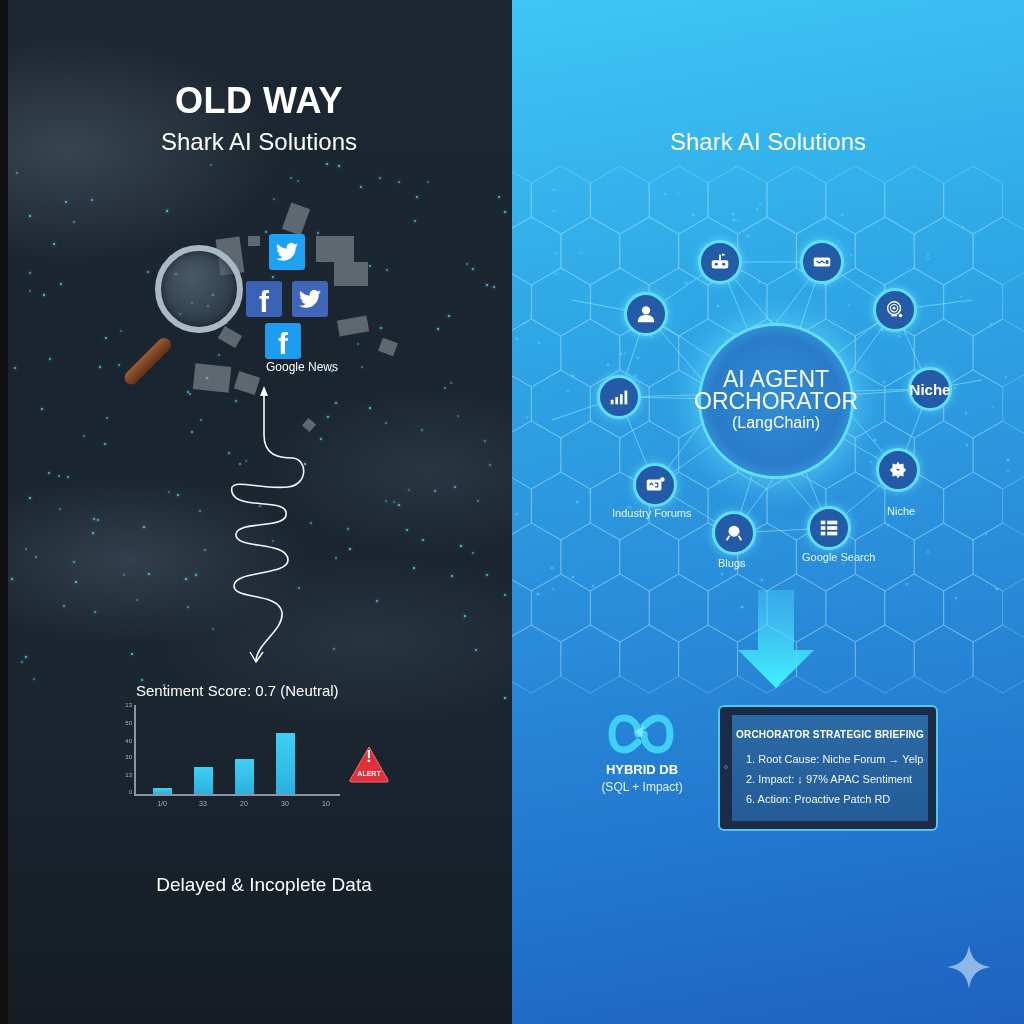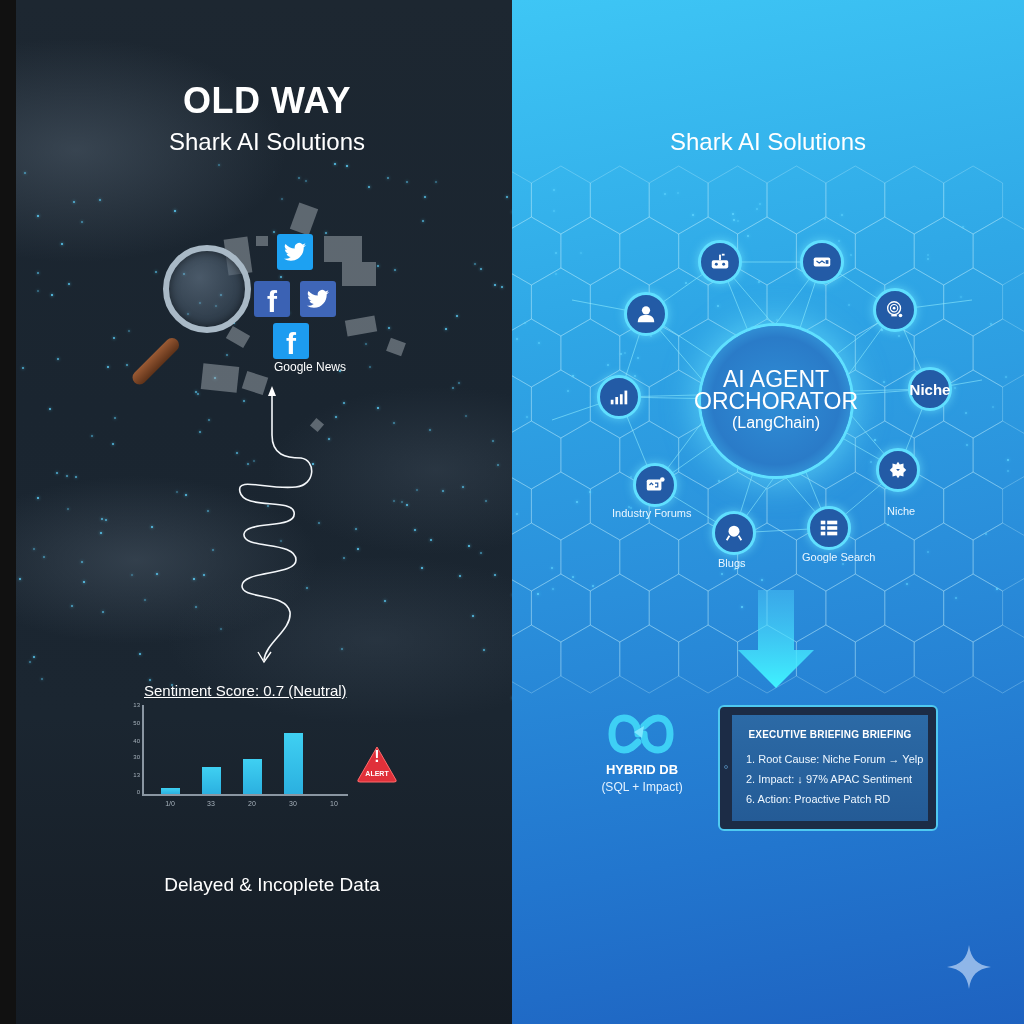--- a/index.html
+++ b/index.html
@@ -1,21 +1,21 @@
 <!DOCTYPE html>
 <html><head>
 <meta charset="utf-8">
 <style>
   * { box-sizing: border-box; margin: 0; padding: 0; }
   html, body { width: 1024px; height: 1024px; overflow: hidden; font-family: "Liberation Sans", sans-serif; }
   body { position: relative; background: #111; }
 
   .panel { position: absolute; top: 0; height: 1024px; width: 512px; overflow: hidden; color: #fff; }
   .panel-left {
-    left: 16px;
+    left: 8px;
     background:
       radial-gradient(ellipse 300px 160px at 60px 150px, rgba(90,105,120,0.45), transparent 70%),
       radial-gradient(ellipse 260px 120px at 120px 560px, rgba(80,95,110,0.45), transparent 70%),
       radial-gradient(ellipse 240px 120px at 420px 470px, rgba(70,85,100,0.35), transparent 70%),
       radial-gradient(ellipse 300px 120px at 360px 640px, rgba(70,85,100,0.3), transparent 70%),
       linear-gradient(180deg, #1d2731 0%, #1a2530 40%, #1b2631 70%, #151c24 100%);
   }
   .panel-right {
     left: 512px;
     background: linear-gradient(170deg, #3ec6f5 0%, #2fa7e6 30%, #2a8fdb 55%, #2276ce 80%, #1e62c0 100%);
@@ -41,21 +41,21 @@
   .shard { position: absolute; background: rgba(150,158,166,0.55); }
 
   .social-icon { position: absolute; width: 36px; height: 36px; border-radius: 3px; display: flex; align-items: center; justify-content: center; color: #fff; font-weight: 700; }
   .social-fb { font-size: 30px; font-family: "Liberation Sans", sans-serif; line-height: 36px; padding-top: 6px; }
   .social-tw svg { width: 24px; height: 24px; }
   .gnews-label { position: absolute; left: 258px; top: 360px; font-size: 12px; color: #fff; }
 
   .squiggle { position: absolute; left: 200px; top: 380px; }
 
   
-  .chart-title { position: absolute; left: 128px; top: 682px; font-size: 15px; color: #fff; text-decoration: underline; }
+  .chart-title { position: absolute; left: 128px; top: 682px; font-size: 15px; color: #fff; }
   .chart { position: absolute; left: 112px; top: 700px; width: 222px; height: 110px; }
   .chart-yaxis { position: absolute; left: 14px; top: 5px; width: 2px; height: 90px; background: #8a96a2; }
   .chart-xaxis { position: absolute; left: 14px; top: 94px; width: 206px; height: 2px; background: #8a96a2; }
   .ytick { position: absolute; left: 0; width: 12px; font-size: 6px; color: #a7b2bc; text-align: right; }
   .xtick { position: absolute; top: 100px; font-size: 7px; color: #a7b2bc; width: 24px; text-align: center; }
   .bar { position: absolute; bottom: 16px; width: 19px; background: linear-gradient(180deg, #3fd0f2, #2bb0e0); }
 
   .alert { position: absolute; left: 340px; top: 744px; width: 42px; height: 40px; }
   .alert-text { position: absolute; left: 0; top: 26px; width: 42px; text-align: center; font-size: 7px; font-weight: 700; color: #fff; }
   .alert-mark { position: absolute; left: 0; top: 4px; width: 42px; text-align: center; font-size: 16px; font-weight: 700; color: #fff; }
@@ -631,21 +631,21 @@
   <svg class="hybrid-icon" viewBox="0 0 66 44">
     <path d="M30 22 C30 10 22 6 16 6 C8 6 4 13 4 22 C4 31 8 38 16 38 C22 38 26 34 30 30" fill="none" stroke="#3ed0f5" stroke-width="7" stroke-linecap="round"></path>
     <path d="M36 22 C36 34 44 38 50 38 C58 38 62 31 62 22 C62 13 58 6 50 6 C44 6 40 10 36 14" fill="none" stroke="#3ed0f5" stroke-width="7" stroke-linecap="round"></path>
     <polygon points="26,20 36,14 34,26" fill="#7ee7ff"></polygon>
   </svg>
   <div class="hybrid-title">HYBRID DB</div>
   <div class="hybrid-sub">(SQL + Impact)</div>
 
   <div class="tablet">
     <div class="tablet-screen">
-      <div class="briefing-title">EXECUTIVE BRIEFING BRIEFING</div>
+      <div class="briefing-title">ORCHORATOR STRATEGIC BRIEFING</div>
       <div class="briefing-item" style="top:38px;">1. Root Cause: Niche Forum → Yelp</div>
       <div class="briefing-item" style="top:58px;">2. Impact: ↓ 97% APAC Sentiment</div>
       <div class="briefing-item" style="top:78px;">6. Action: Proactive Patch RD</div>
     </div>
     <div class="tablet-cam"></div>
   </div>
 
 
   <svg class="sparkle" viewBox="0 0 48 48">
     <path d="M24 2 C26 16 32 22 46 24 C32 26 26 32 24 46 C22 32 16 26 2 24 C16 22 22 16 24 2 Z" fill="#8fb6e8"></path>

